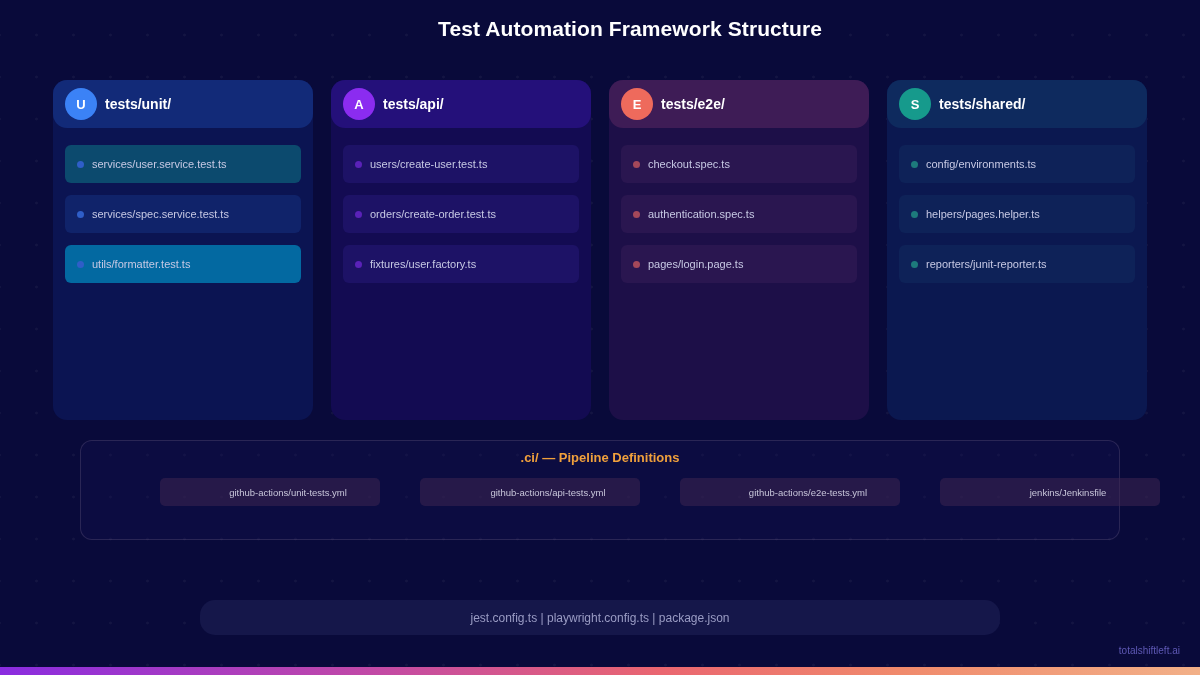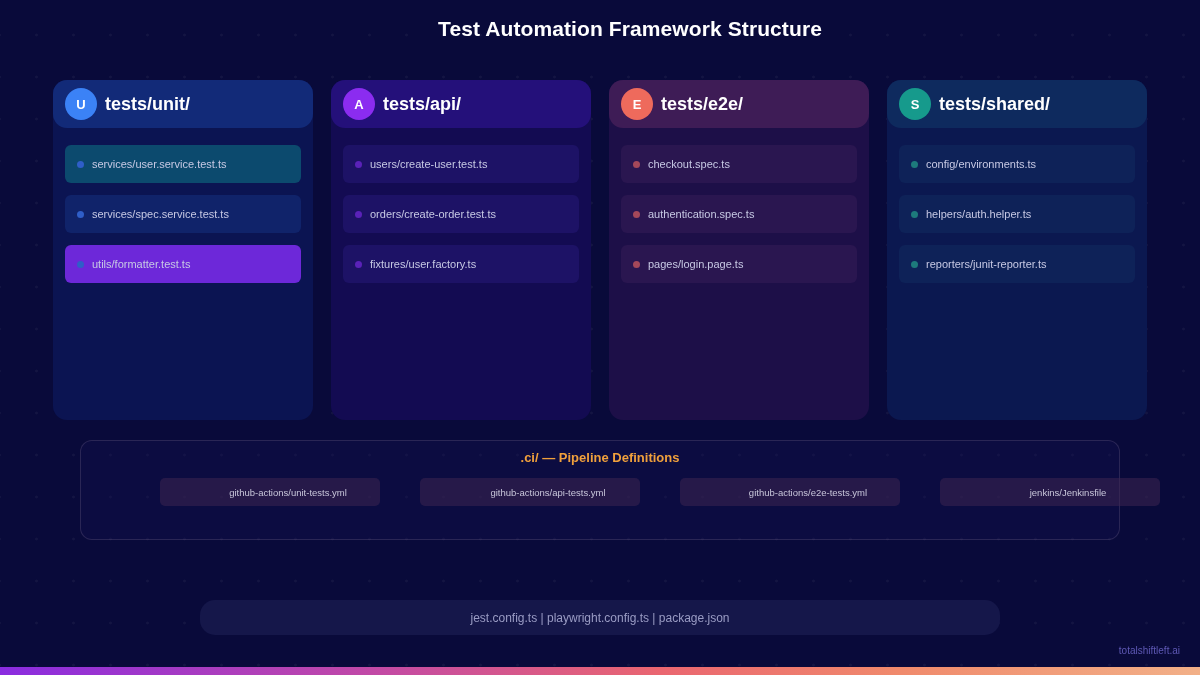--- a/index.html
+++ b/index.html
@@ -26,21 +26,21 @@
     position: absolute; left: 0; top: 0; width: 100%; height: 48px;
     border-radius: 14px; display: flex; align-items: center; padding-left: 12px;
   }
   .badge {
     width: 32px; height: 32px; border-radius: 50%;
     display: flex; align-items: center; justify-content: center;
     font-size: 13px; font-weight: bold; color: #fff;
     font-family: "Liberation Sans", sans-serif;
   }
   .card-title {
-    margin-left: 8px; font-size: 18px; font-weight: bold; color: #fff;
+    margin-left: 8px; font-size: 14px; font-weight: bold; color: #fff;
     font-family: "Liberation Sans", sans-serif;
   }
   .file {
     position: absolute; left: 12px; width: 236px; height: 38px;
     border-radius: 6px; display: flex; align-items: center; padding-left: 12px;
   }
   .dot { width: 7px; height: 7px; border-radius: 50%; }
   .file-label {
     margin-left: 8px; font-size: 11px; color: #c7c9e4;
     font-family: "Liberation Sans", sans-serif;
@@ -87,21 +87,21 @@
     <div class="card-title">tests/unit/</div>
   </div>
   <div class="file" style="top: 65px; background: #0c4a6e;">
       <span class="dot" style="background: rgb(47, 94, 200);"></span>
       <span class="file-label">services/user.service.test.ts</span>
     </div>
   <div class="file" style="top: 115px; background: rgb(16, 35, 106);">
       <span class="dot" style="background: rgb(47, 94, 200);"></span>
       <span class="file-label">services/spec.service.test.ts</span>
     </div>
-  <div class="file" style="top: 165px; background: #6d28d9;">
+  <div class="file" style="top: 165px; background: #0369a1;">
       <span class="dot" style="background: rgb(47, 94, 200);"></span>
       <span class="file-label">utils/formatter.test.ts</span>
     </div>
 </div>
 
 <div class="card" id="card1" style="left: 331px; background: rgb(19, 11, 82);">
   <div class="card-header" style="background: rgb(36, 16, 122);">
     <div class="badge" style="background: rgb(139, 44, 240);">A</div>
     <div class="card-title">tests/api/</div>
   </div>
@@ -142,21 +142,21 @@
   <div class="card-header" style="background: rgb(14, 42, 94);">
     <div class="badge" style="background: rgb(22, 154, 140);">S</div>
     <div class="card-title">tests/shared/</div>
   </div>
   <div class="file" style="top: 65px; background: rgb(14, 34, 88);">
       <span class="dot" style="background: rgb(29, 122, 124);"></span>
       <span class="file-label">config/environments.ts</span>
     </div>
   <div class="file" style="top: 115px; background: rgb(14, 34, 88);">
       <span class="dot" style="background: rgb(29, 122, 124);"></span>
-      <span class="file-label">helpers/auth.helper.ts</span>
+      <span class="file-label">helpers/pages.helper.ts</span>
     </div>
   <div class="file" style="top: 165px; background: rgb(14, 34, 88);">
       <span class="dot" style="background: rgb(29, 122, 124);"></span>
       <span class="file-label">reporters/junit-reporter.ts</span>
     </div>
 </div>
 
 <div class="ci-box"></div>
 <div class="ci-title" style="color: rgb(240, 160, 60);">.ci/ — Pipeline Definitions</div>
 <div class="ci-item" style="left:160px;">github-actions/unit-tests.yml</div>

